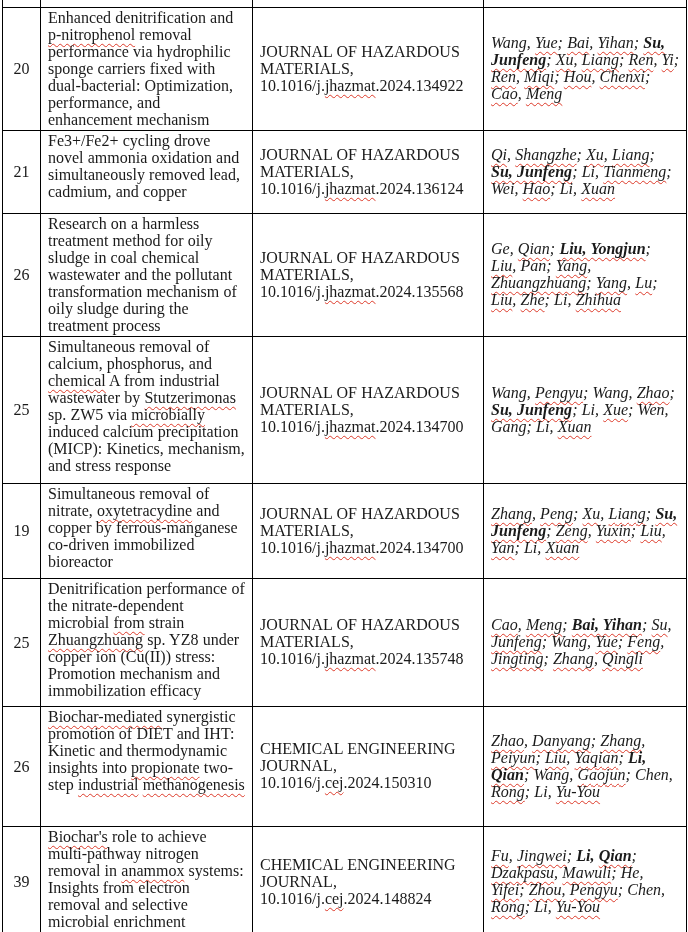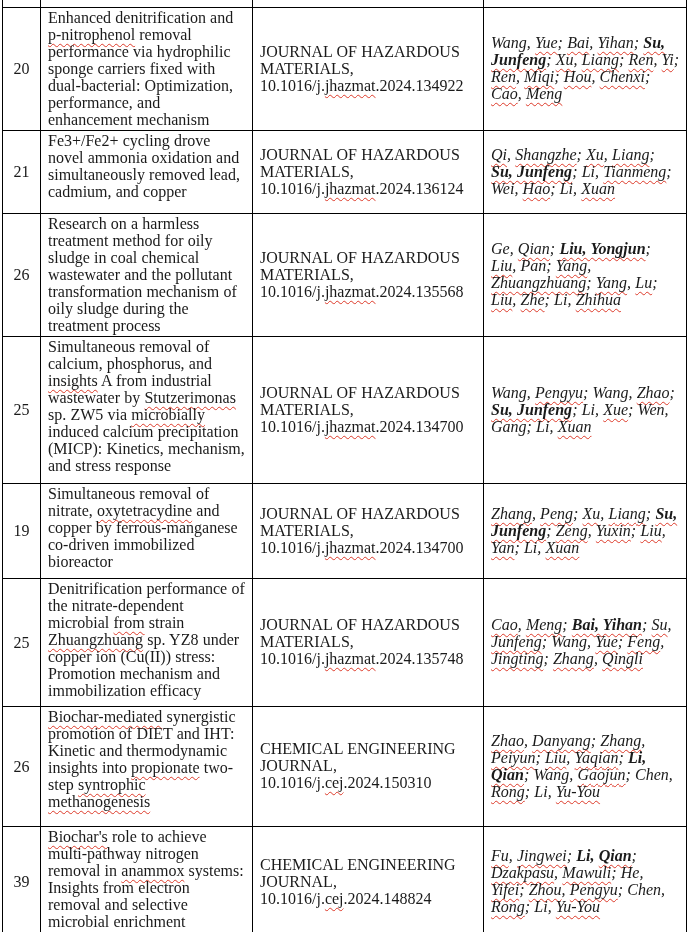--- a/index.html
+++ b/index.html
@@ -75,39 +75,39 @@
           <td class="authors"><span class="sq">Qi</span><span>, </span><span class="sq">Shangzhe</span><span>; </span><span class="sq">Xu</span><span>, </span><span class="sq">Liang</span><span>; </span><span class="b sq">Su, Junfeng</span><span>; Li, </span><span class="sq">Tianmeng</span><span>; Wei, </span><span class="sq">Hao</span><span>; Li, </span><span class="sq">Xuan</span></td>
         </tr>
         <tr>
           <td class="num">26</td>
           <td class="title"><span>Research on a harmless treatment method for oily sludge in coal chemical wastewater and the pollutant transformation mechanism of oily sludge during the treatment process</span></td>
           <td class="journal"><span>JOURNAL OF HAZARDOUS MATERIALS, 10.1016/j.</span><span class="sq">jhazmat</span><span>.2024.135568</span></td>
           <td class="authors"><span>Ge, </span><span class="sq">Qian</span><span>; </span><span class="b sq">Liu, Yongjun</span><span>; </span><span class="sq">Liu</span><span>, Pan; </span><span class="sq">Yang</span><span>, </span><span class="sq">Zhuangzhuang</span><span>; </span><span class="sq">Yang</span><span>, </span><span class="sq">Lu</span><span>; </span><span class="sq">Liu</span><span>, </span><span class="sq">Zhe</span><span>; Li, </span><span class="sq">Zhihua</span></td>
         </tr>
         <tr>
           <td class="num">25</td>
-          <td class="title"><span>Simultaneous removal of calcium, phosphorus, and </span><span class="sq">insights</span><span> A from industrial wastewater by </span><span class="sq">Stutzerimonas</span><span> sp. ZW5 via </span><span class="sq">microbially</span><span> induced calcium precipitation (MICP): Kinetics, mechanism, and stress response</span></td>
+          <td class="title"><span>Simultaneous removal of calcium, phosphorus, and </span><span class="sq">chemical</span><span> A from industrial wastewater by </span><span class="sq">Stutzerimonas</span><span> sp. ZW5 via </span><span class="sq">microbially</span><span> induced calcium precipitation (MICP): Kinetics, mechanism, and stress response</span></td>
           <td class="journal"><span>JOURNAL OF HAZARDOUS MATERIALS, 10.1016/j.</span><span class="sq">jhazmat</span><span>.2024.134700</span></td>
           <td class="authors"><span>Wang, </span><span class="sq">Pengyu</span><span>; Wang, </span><span class="sq">Zhao</span><span>; </span><span class="b sq">Su, Junfeng</span><span>; Li, </span><span class="sq">Xue</span><span>; Wen, Gang; Li, </span><span class="sq">Xuan</span></td>
         </tr>
         <tr>
           <td class="num">19</td>
           <td class="title"><span>Simultaneous removal of nitrate, </span><span class="sq">oxytetracydine</span><span> and copper by ferrous-manganese co-driven immobilized bioreactor</span></td>
           <td class="journal"><span>JOURNAL OF HAZARDOUS MATERIALS, 10.1016/j.</span><span class="sq">jhazmat</span><span>.2024.134700</span></td>
           <td class="authors"><span class="sq">Zhang</span><span>, </span><span class="sq">Peng</span><span>; </span><span class="sq">Xu</span><span>, </span><span class="sq">Liang</span><span>; </span><span class="b sq">Su, Junfeng</span><span>; </span><span class="sq">Zeng</span><span>, </span><span class="sq">Yuxin</span><span>; </span><span class="sq">Liu</span><span>, </span><span class="sq">Yan</span><span>; Li, </span><span class="sq">Xuan</span></td>
         </tr>
         <tr>
           <td class="num">25</td>
           <td class="title"><span>Denitrification performance of the nitrate-dependent microbial </span><span class="sq">from</span><span> strain </span><span class="sq">Zhuangzhuang</span><span> sp. YZ8 under copper ion (Cu(II)) stress: Promotion mechanism and immobilization efficacy</span></td>
           <td class="journal"><span>JOURNAL OF HAZARDOUS MATERIALS, 10.1016/j.</span><span class="sq">jhazmat</span><span>.2024.135748</span></td>
           <td class="authors"><span class="sq">Cao</span><span>, </span><span class="sq">Meng</span><span>; </span><span class="b sq">Bai, Yihan</span><span>; </span><span class="sq">Su</span><span>, </span><span class="sq">Junfeng</span><span>; Wang, </span><span class="sq">Yue</span><span>; </span><span class="sq">Feng</span><span>, </span><span class="sq">Jingting</span><span>; </span><span class="sq">Zhang</span><span>, </span><span class="sq">Qingli</span></td>
         </tr>
         <tr>
           <td class="num">26</td>
-          <td class="title"><span class="sq">Biochar-mediated</span><span> synergistic promotion of DIET and IHT: Kinetic and thermodynamic insights into </span><span class="sq">propionate</span><span> two-step </span><span class="sq">syntrophic</span><span> </span><span class="sq">methanogenesis</span></td>
+          <td class="title"><span class="sq">Biochar-mediated</span><span> synergistic promotion of DIET and IHT: Kinetic and thermodynamic insights into </span><span class="sq">propionate</span><span> two-step </span><span class="sq">industrial</span><span> </span><span class="sq">methanogenesis</span></td>
           <td class="journal"><span>CHEMICAL ENGINEERING JOURNAL, 10.1016/j.</span><span class="sq">cej</span><span>.2024.150310</span></td>
           <td class="authors"><span class="sq">Zhao</span><span>, </span><span class="sq">Danyang</span><span>; </span><span class="sq">Zhang</span><span>, </span><span class="sq">Peiyun</span><span>; </span><span class="sq">Liu</span><span>, </span><span class="sq">Yaqian</span><span>; </span><span class="b">Li, </span><span class="b sq">Qian</span><span>; Wang, </span><span class="sq">Gaojun</span><span>; Chen, </span><span class="sq">Rong</span><span>; Li, </span><span class="sq">Yu-You</span></td>
         </tr>
         <tr>
           <td class="num">39</td>
           <td class="title"><span class="sq">Biochar's</span><span> role to achieve multi-pathway nitrogen removal in </span><span class="sq">anammox</span><span> systems: Insights from electron removal and selective microbial enrichment</span></td>
           <td class="journal"><span>CHEMICAL ENGINEERING JOURNAL, 10.1016/j.</span><span class="sq">cej</span><span>.2024.148824</span></td>
           <td class="authors"><span class="sq">Fu</span><span>, </span><span class="sq">Jingwei</span><span>; </span><span class="b">Li, </span><span class="b sq">Qian</span><span>; </span><span class="sq">Dzakpasu</span><span>, </span><span class="sq">Mawuli</span><span>; He, </span><span class="sq">Yifei</span><span>; </span><span class="sq">Zhou</span><span>, </span><span class="sq">Pengyu</span><span>; Chen, </span><span class="sq">Rong</span><span>; Li, </span><span class="sq">Yu-You</span></td>
         </tr>
       </tbody>

